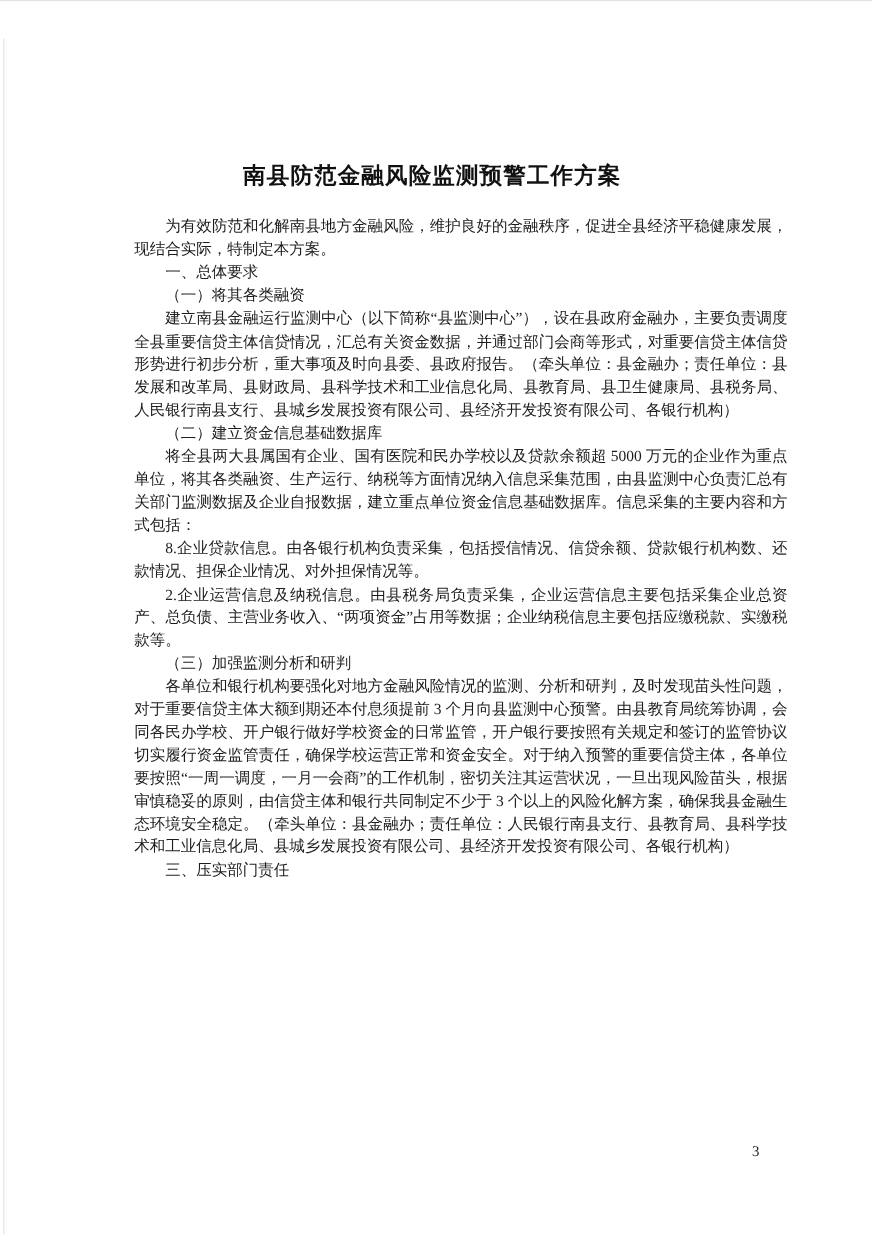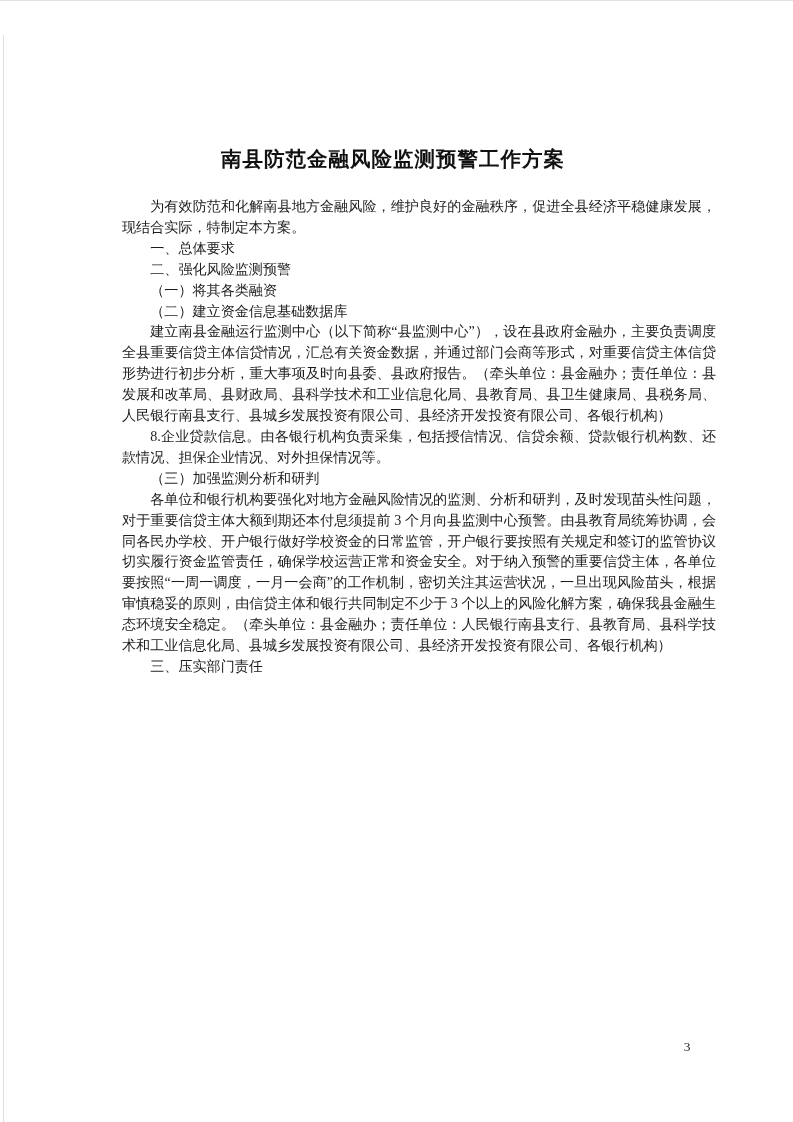--- a/index.html
+++ b/index.html
@@ -75,25 +75,26 @@
 <div class="page">
 
   <div class="scan-edge-top"></div>
   <div class="scan-edge-left"></div>
 
   <div class="doc-title">南县防范金融风险监测预警工作方案</div>
 
   <div class="doc-body">
     <p>为有效防范和化解南县地方金融风险，维护良好的金融秩序，促进全县经济平稳健康发展，现结合实际，特制定本方案。</p>
     <p>一、总体要求</p>
-    <p>二、强化风险监测预警</p>
     <p>（一）将其各类融资</p>
+    <p>建立南县金融运行监测中心（以下简称“县监测中心”），设在县政府金融办，主要负责调度全县重要信贷主体信贷情况，汇总有关资金数据，并通过部门会商等形式，对重要信贷主体信贷形势进行初步分析，重大事项及时向县委、县政府报告。（牵头单位：县金融办；责任单位：县发展和改革局、县财政局、县科学技术和工业信息化局、县教育局、县卫生健康局、县税务局、人民银行南县支行、县城乡发展投资有限公司、县经济开发投资有限公司、各银行机构）</p>
     <p>（二）建立资金信息基础数据库</p>
-    <p>建立南县金融运行监测中心（以下简称“县监测中心”），设在县政府金融办，主要负责调度全县重要信贷主体信贷情况，汇总有关资金数据，并通过部门会商等形式，对重要信贷主体信贷形势进行初步分析，重大事项及时向县委、县政府报告。（牵头单位：县金融办；责任单位：县发展和改革局、县财政局、县科学技术和工业信息化局、县教育局、县卫生健康局、县税务局、人民银行南县支行、县城乡发展投资有限公司、县经济开发投资有限公司、各银行机构）</p>
+    <p>将全县两大县属国有企业、国有医院和民办学校以及贷款余额超 5000 万元的企业作为重点单位，将其各类融资、生产运行、纳税等方面情况纳入信息采集范围，由县监测中心负责汇总有关部门监测数据及企业自报数据，建立重点单位资金信息基础数据库。信息采集的主要内容和方式包括：</p>
     <p>8.企业贷款信息。由各银行机构负责采集，包括授信情况、信贷余额、贷款银行机构数、还款情况、担保企业情况、对外担保情况等。</p>
+    <p>2.企业运营信息及纳税信息。由县税务局负责采集，企业运营信息主要包括采集企业总资产、总负债、主营业务收入、“两项资金”占用等数据；企业纳税信息主要包括应缴税款、实缴税款等。</p>
     <p>（三）加强监测分析和研判</p>
     <p>各单位和银行机构要强化对地方金融风险情况的监测、分析和研判，及时发现苗头性问题，对于重要信贷主体大额到期还本付息须提前 3 个月向县监测中心预警。由县教育局统筹协调，会同各民办学校、开户银行做好学校资金的日常监管，开户银行要按照有关规定和签订的监管协议切实履行资金监管责任，确保学校运营正常和资金安全。对于纳入预警的重要信贷主体，各单位要按照“一周一调度，一月一会商”的工作机制，密切关注其运营状况，一旦出现风险苗头，根据审慎稳妥的原则，由信贷主体和银行共同制定不少于 3 个以上的风险化解方案，确保我县金融生态环境安全稳定。（牵头单位：县金融办；责任单位：人民银行南县支行、县教育局、县科学技术和工业信息化局、县城乡发展投资有限公司、县经济开发投资有限公司、各银行机构）</p>
     <p>三、压实部门责任</p>
   </div>
 
   <div class="page-number">3</div>
 
 </div>
 
 </body></html>

